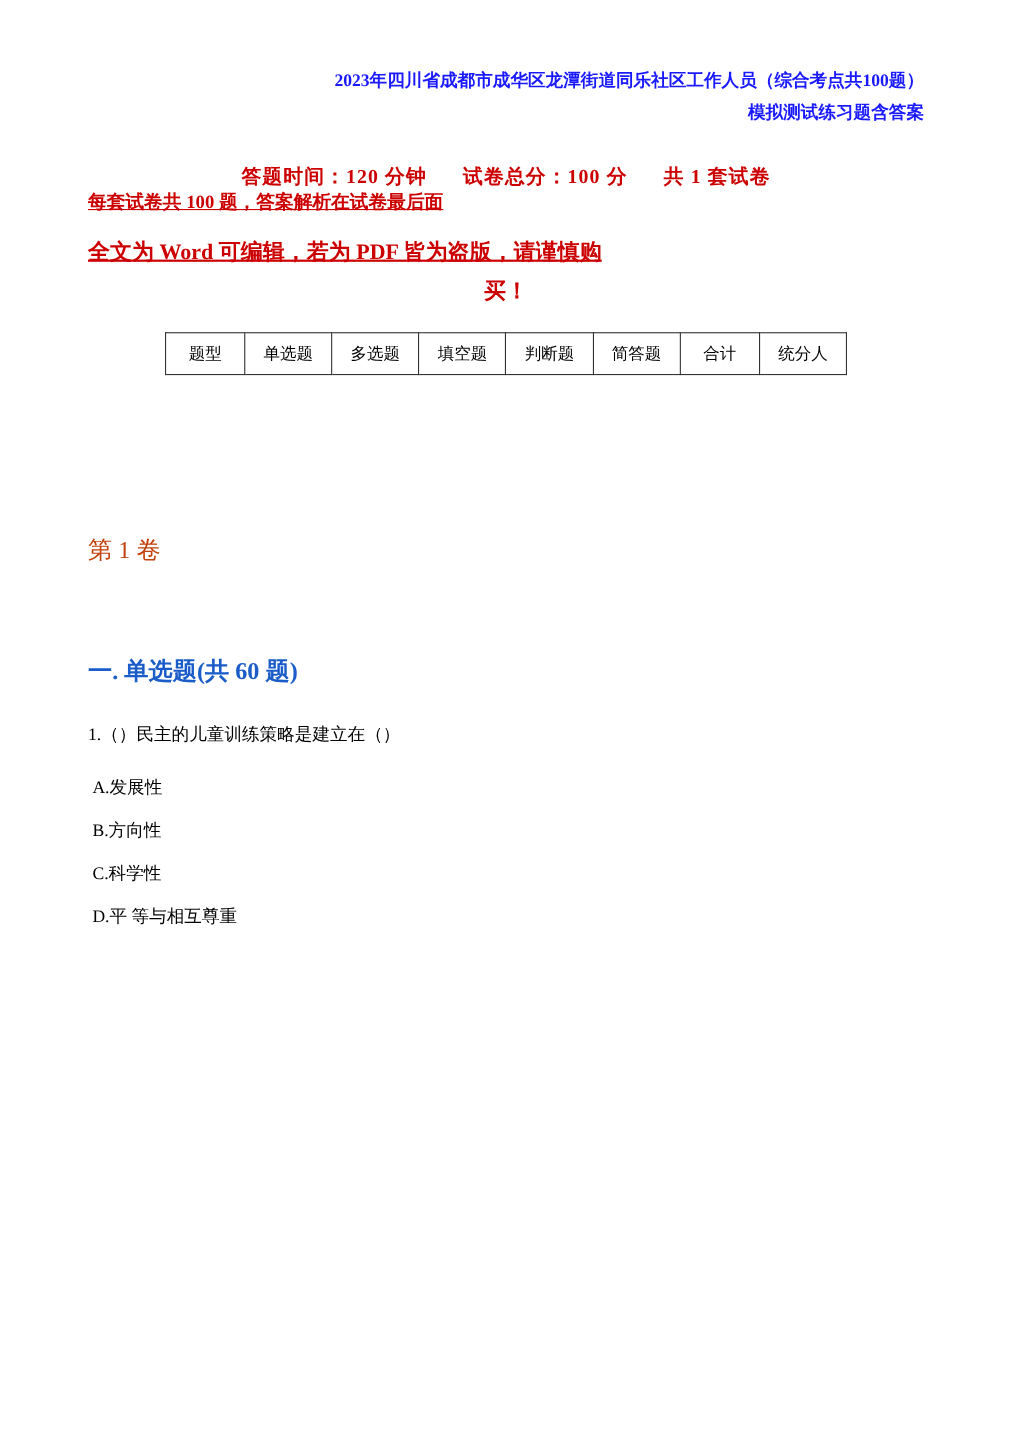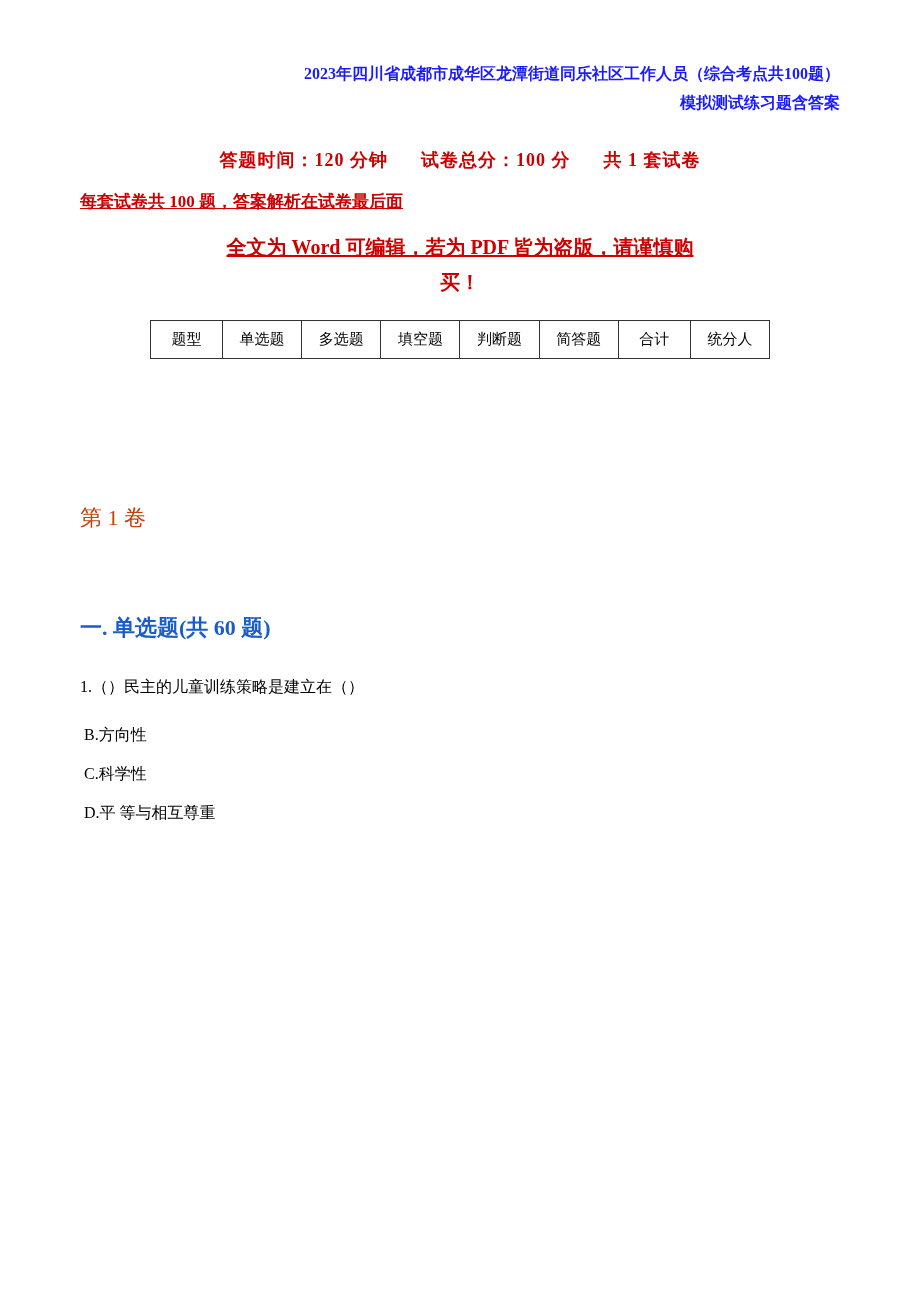--- a/index.html
+++ b/index.html
@@ -24,35 +24,34 @@
       color: #1a1aff;
       line-height: 1.8;
       margin-bottom: 30px;
     }
 
     .exam-info {
       text-align: center;
       font-size: 18px;
       font-weight: bold;
       color: #cc0000;
-      margin-bottom: 18px;
       letter-spacing: 1px;
     }
 
     .highlight-line {
       text-align: left;
       font-size: 17px;
       font-weight: bold;
       color: #cc0000;
       text-decoration: underline;
       margin-bottom: 18px;
     }
 
     .word-notice {
-      text-align: center;
+      text-align: left;
       font-size: 20px;
       font-weight: bold;
       color: #cc0000;
       margin-bottom: 6px;
       line-height: 1.6;
     }
 
     .word-notice .editable {
       text-decoration: underline;
     }
@@ -167,16 +166,17 @@
 </div>
 
 <div class="section-divider"></div>
 
 <div class="volume-title">第 1 卷</div>
 
 <div class="section-header">一. 单选题(共 60 题)</div>
 
 <div class="question-block">
   <div class="question-text">1.（）民主的儿童训练策略是建立在（）</div>
+  <div class="option">A.发展性</div>
   <div class="option">B.方向性</div>
   <div class="option">C.科学性</div>
   <div class="option">D.平  等与相互尊重</div>
 </div>
 
 </body></html>

